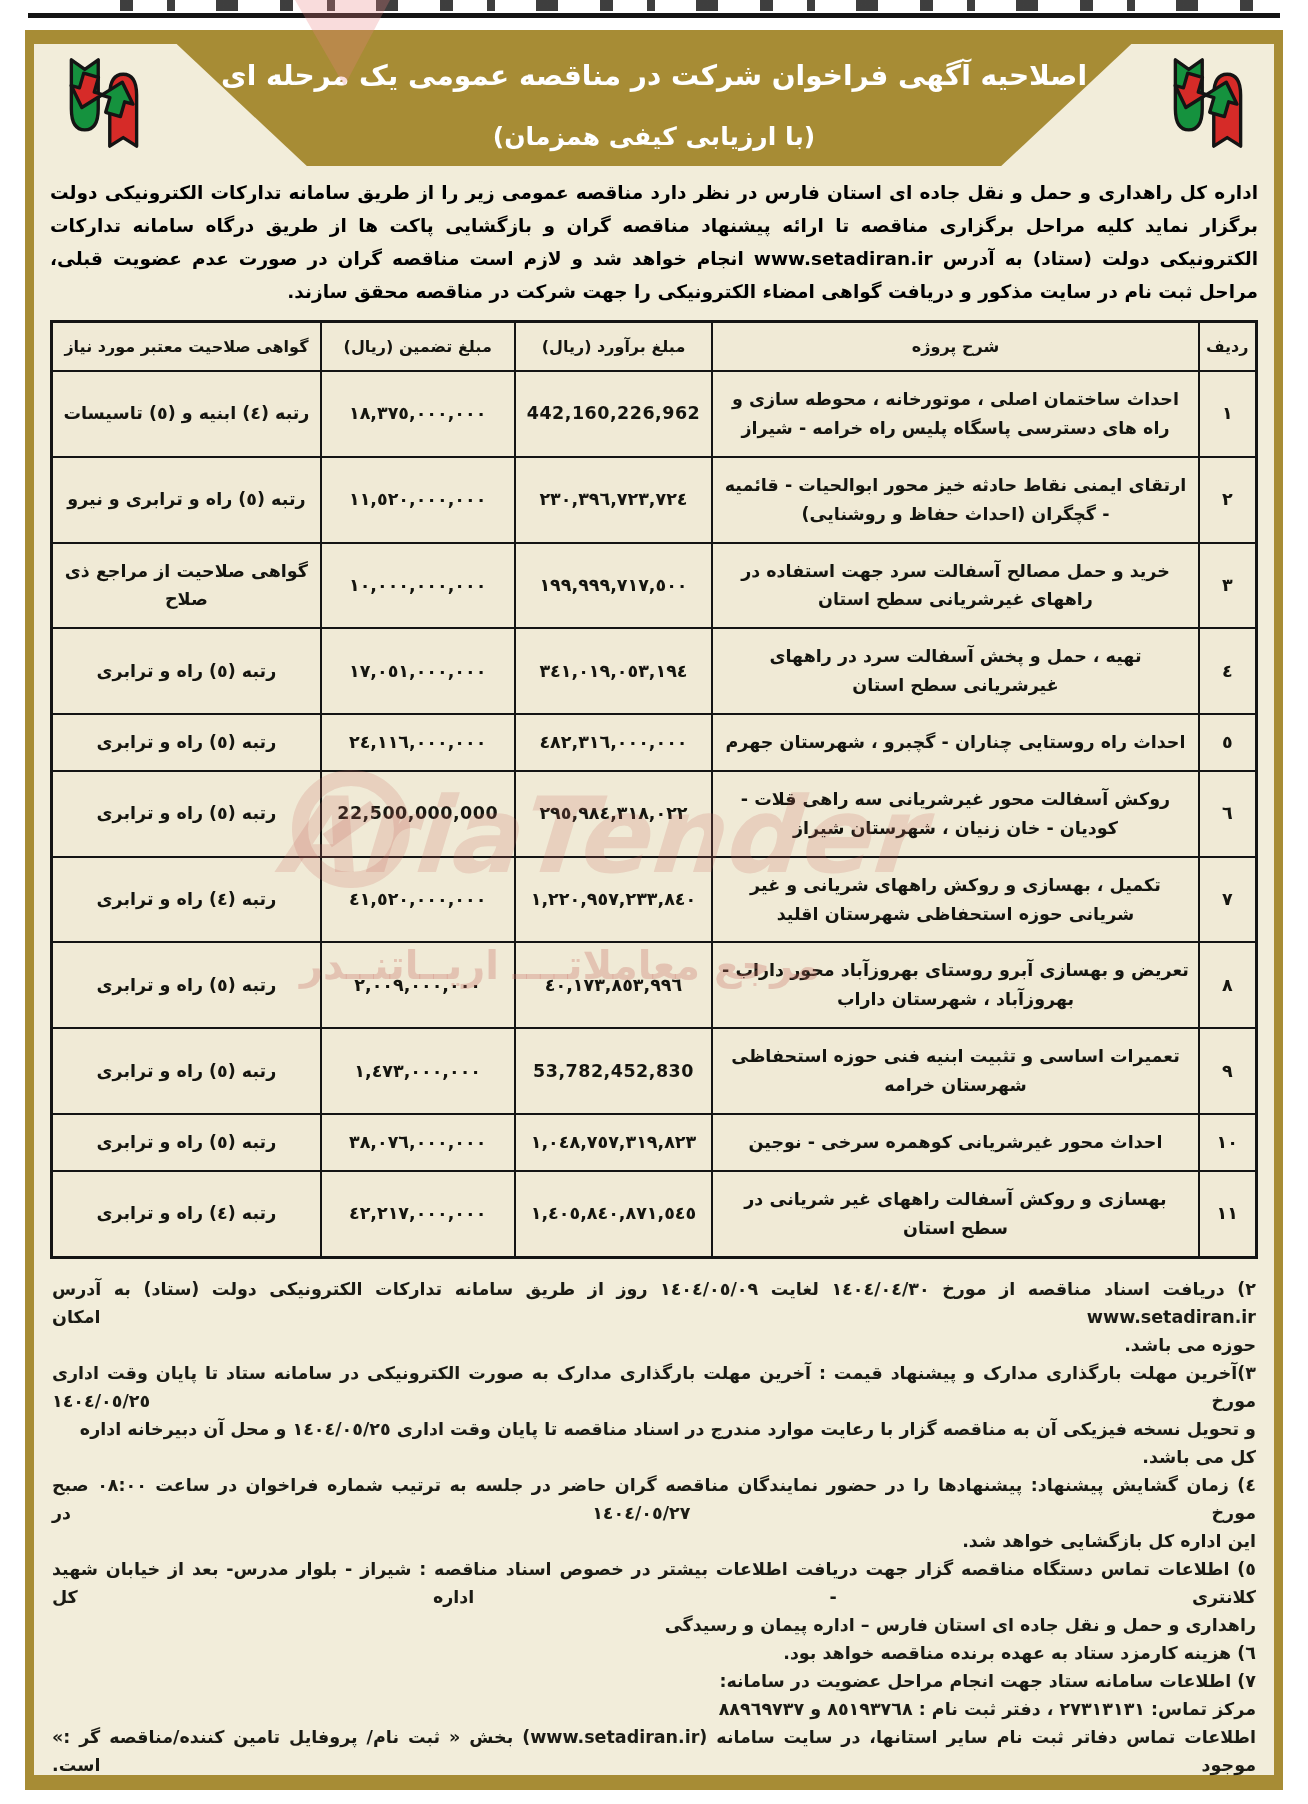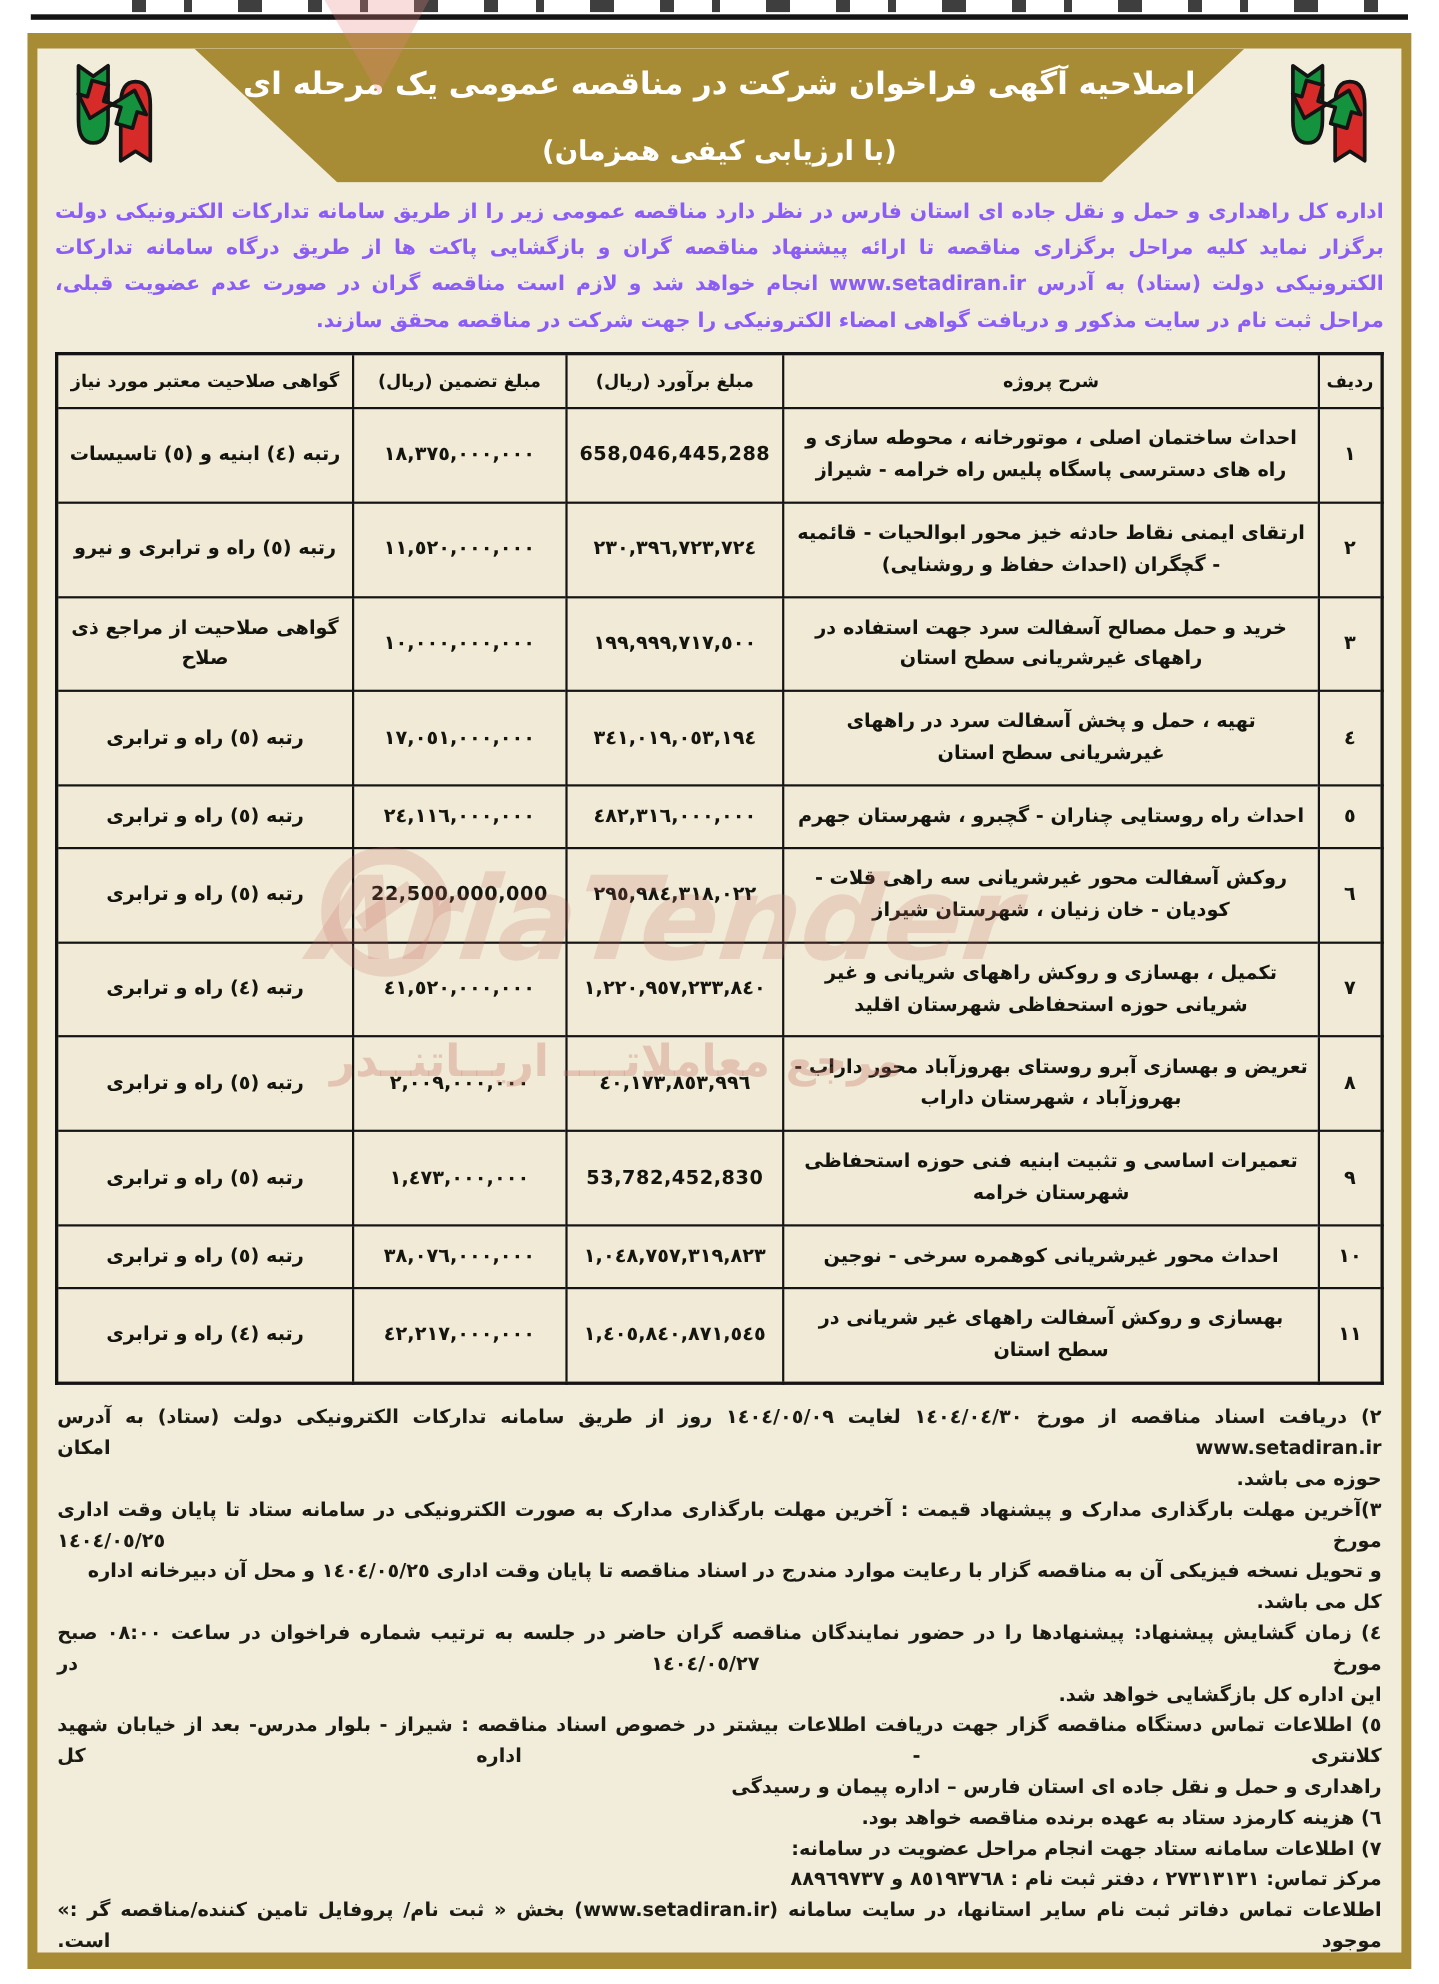--- a/index.html
+++ b/index.html
@@ -27,21 +27,21 @@
   .hdr-trap { position:absolute; left:0; top:0; width:100%; height:122px; background:#a78c35;
      clip-path:polygon(11.5% 0,88.5% 0,78% 100%,22% 100%); display:flex; flex-direction:column;
      align-items:center; justify-content:center; gap:10px; }
   .hdr-title1 { color:#fff; font-weight:bold; font-size:28px; letter-spacing:0; }
   .hdr-title2 { color:#fff; font-weight:bold; font-size:25px;margin-top:20px; }
   .logo { position:absolute; top:6px; width:96px; height:106px; }
   .logo.left  { left:22px; }
   .logo.right { right:18px; }
 
   
-  .intro { flex:0 0 auto; padding:10px 16px 4px; font-size:18.5px; font-weight:bold; color:#8b5cf6;
+  .intro { flex:0 0 auto; padding:10px 16px 4px; font-size:18.5px; font-weight:bold; color:#000000;
            line-height:33px; text-align:justify; text-align-last:right; direction:rtl; }
 
   
   table.tender { border-collapse:collapse; margin:8px 16px 4px; width:calc(100% - 32px);
                  direction:rtl; background:#f0ead6; }
   table.tender th, table.tender td { border:2.5px solid #141414; text-align:center;
                  vertical-align:middle; font-weight:bold; color:#15150f; }
   table.tender th { font-size:16px; padding:14px 6px; }
   table.tender td { font-size:17.5px; padding:13px 8px; line-height:1.65; }
   table.tender { border:3px solid #141414; }
@@ -133,21 +133,21 @@
           <th>شرح پروژه</th>
           <th>مبلغ برآورد (ریال)</th>
           <th>مبلغ تضمین (ریال)</th>
           <th>گواهی صلاحیت معتبر مورد نیاز</th>
         </tr>
       </thead>
       <tbody>
           <tr>
         <td>١</td>
         <td>احداث ساختمان اصلی ، موتورخانه ، محوطه سازی و راه های دسترسی پاسگاه پلیس راه خرامه - شیراز</td>
-        <td class="num">658,046,445,288</td>
+        <td class="num">442,160,226,962</td>
         <td class="num">١٨,٣٧٥,٠٠٠,٠٠٠</td>
         <td>رتبه (٤) ابنیه و (٥) تاسیسات</td>
       </tr>
           <tr>
         <td>٢</td>
         <td>ارتقای ایمنی نقاط حادثه خیز محور ابوالحیات - قائمیه - گچگران (احداث حفاظ و روشنایی)</td>
         <td class="num">٢٣٠,٣٩٦,٧٢٣,٧٢٤</td>
         <td class="num">١١,٥٢٠,٠٠٠,٠٠٠</td>
         <td>رتبه (٥) راه و ترابری و نیرو</td>
       </tr>

